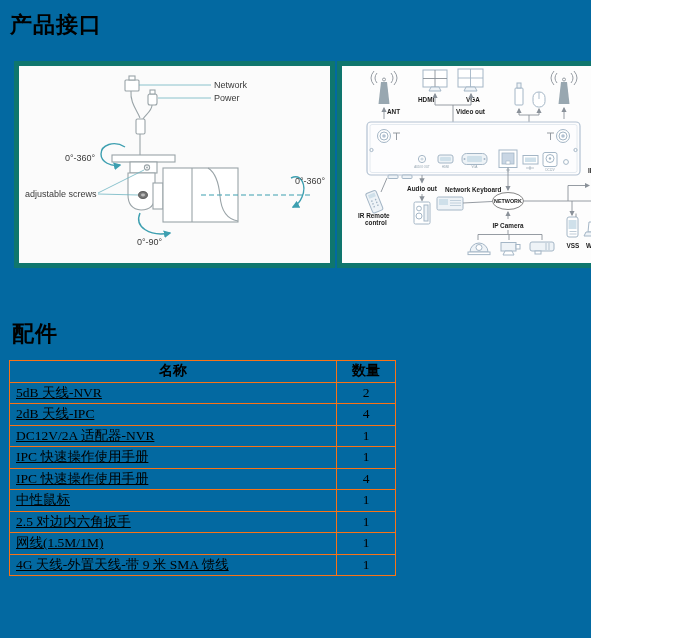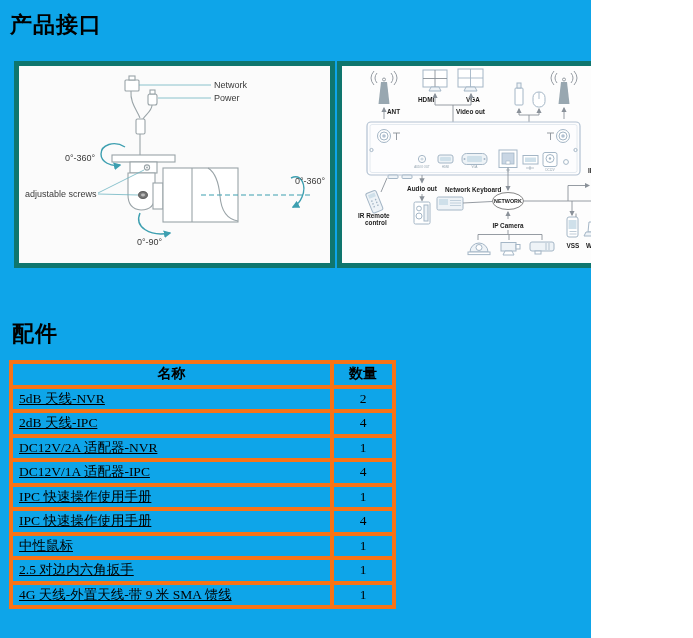--- a/index.html
+++ b/index.html
@@ -1,16 +1,16 @@
 <!DOCTYPE html>
 <html><head>
 <meta charset="utf-8">
 <style>
   html,body{margin:0;padding:0;background:#ffffff;}
-  #page{position:relative;width:591px;height:638px;background:#0ea5e9;overflow:hidden;
+  #page{position:relative;width:591px;height:638px;background:#0369a1;overflow:hidden;
         font-family:"Liberation Serif","DejaVu Serif",serif;}
   .h-main{position:absolute;margin:0;font-family:"Liberation Serif","DejaVu Serif",serif;
           font-weight:bold;font-size:22px;color:#000;letter-spacing:1px;}
   #title-interfaces{left:10px;top:10px;}
   #title-accessories{left:12px;top:319px;}
   .diagram-box{position:absolute;top:61px;height:197px;background:#fbfbfb;border:5px solid #0f766e;}
   #camera-box{left:14px;width:311px;}
   #nvr-box{left:337px;width:341px;background:#fdfdfd;}
   .diagram-box svg{display:block;width:100%;height:100%;}
 
@@ -26,21 +26,21 @@
   .devf{stroke:#a4b6c6;stroke-width:1;fill:#eef3f7;}
   .devi{fill:#cfe0ea;stroke:none;}
 
   .cam-line{stroke:#9aa4a8;stroke-width:1.1;fill:none;}
   .cam-fill{stroke:#9aa4a8;stroke-width:1.1;fill:#ffffff;}
   .teal{stroke:#3d9fb0;stroke-width:1.4;fill:none;}
   .teal-thin{stroke:#6fb5c2;stroke-width:0.8;fill:none;}
 
   table.acc-table{position:absolute;left:9px;top:360px;width:387px;border-collapse:collapse;
       font-family:"Liberation Serif","DejaVu Serif",serif;font-size:13.5px;color:#000;}
-  table.acc-table th,table.acc-table td{border:4px solid #f97316;height:20.5px;padding:0 4px;}
+  table.acc-table th,table.acc-table td{border:1px solid #f97316;height:20.5px;padding:0 4px;}
   table.acc-table th{font-weight:bold;font-size:14px;text-align:center;}
   table.acc-table td.name{text-align:left;padding-left:6px;text-decoration:underline;}
   table.acc-table td.qty{text-align:center;width:50px;}
 </style>
 </head>
 <body>
 
 <div id="page">
 
   <h2 class="h-main" id="title-interfaces">产品接口</h2>
@@ -343,39 +343,39 @@
       </tr>
       <tr>
         <td class="name">2dB 天线-IPC</td>
         <td class="qty">4</td>
       </tr>
       <tr>
         <td class="name">DC12V/2A 适配器-NVR</td>
         <td class="qty">1</td>
       </tr>
       <tr>
-        <td class="name">DC12V/1A 适配器-IPC</td>
-        <td class="qty">4</td>
-      </tr>
-      <tr>
         <td class="name">IPC 快速操作使用手册</td>
         <td class="qty">1</td>
       </tr>
       <tr>
         <td class="name">IPC 快速操作使用手册</td>
         <td class="qty">4</td>
       </tr>
       <tr>
         <td class="name">中性鼠标</td>
         <td class="qty">1</td>
       </tr>
       <tr>
         <td class="name">2.5 对边内六角扳手</td>
         <td class="qty">1</td>
       </tr>
       <tr>
+        <td class="name">网线(1.5M/1M)</td>
+        <td class="qty">1</td>
+      </tr>
+      <tr>
         <td class="name">4G 天线-外置天线-带 9 米 SMA 馈线</td>
         <td class="qty">1</td>
       </tr>
     </tbody>
   </table>
 
 </div>
 
 </body></html>

